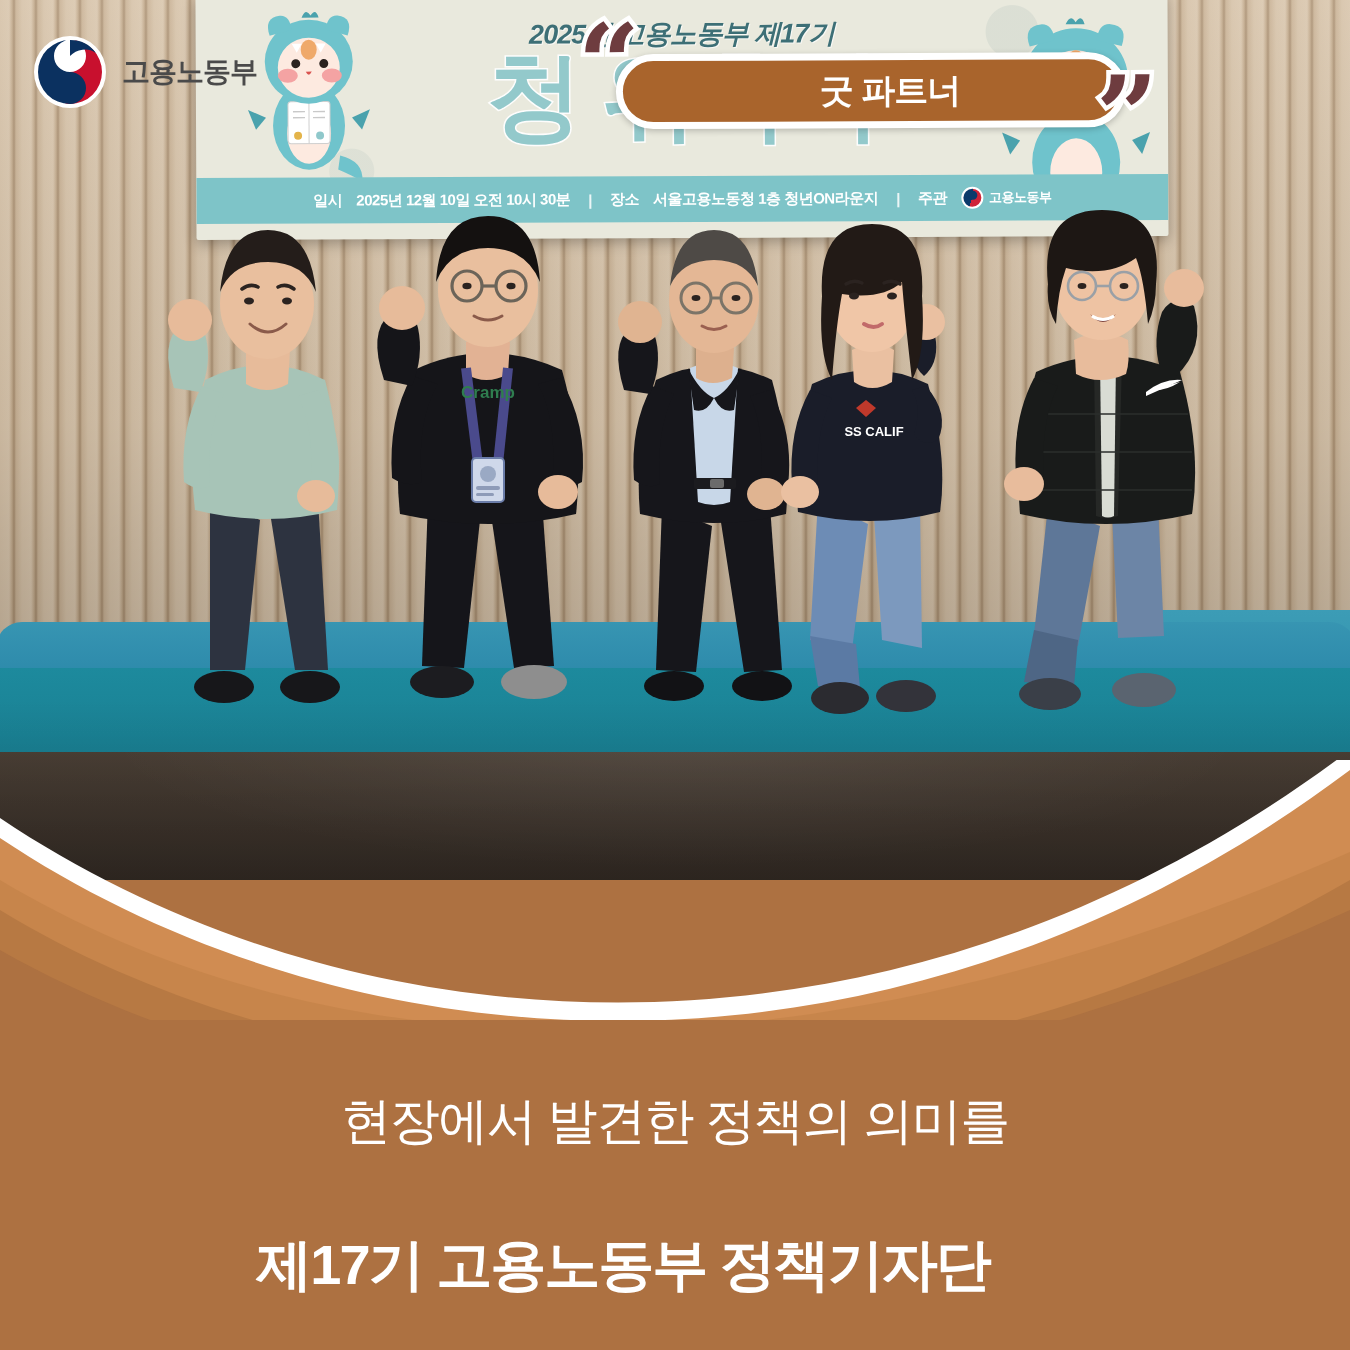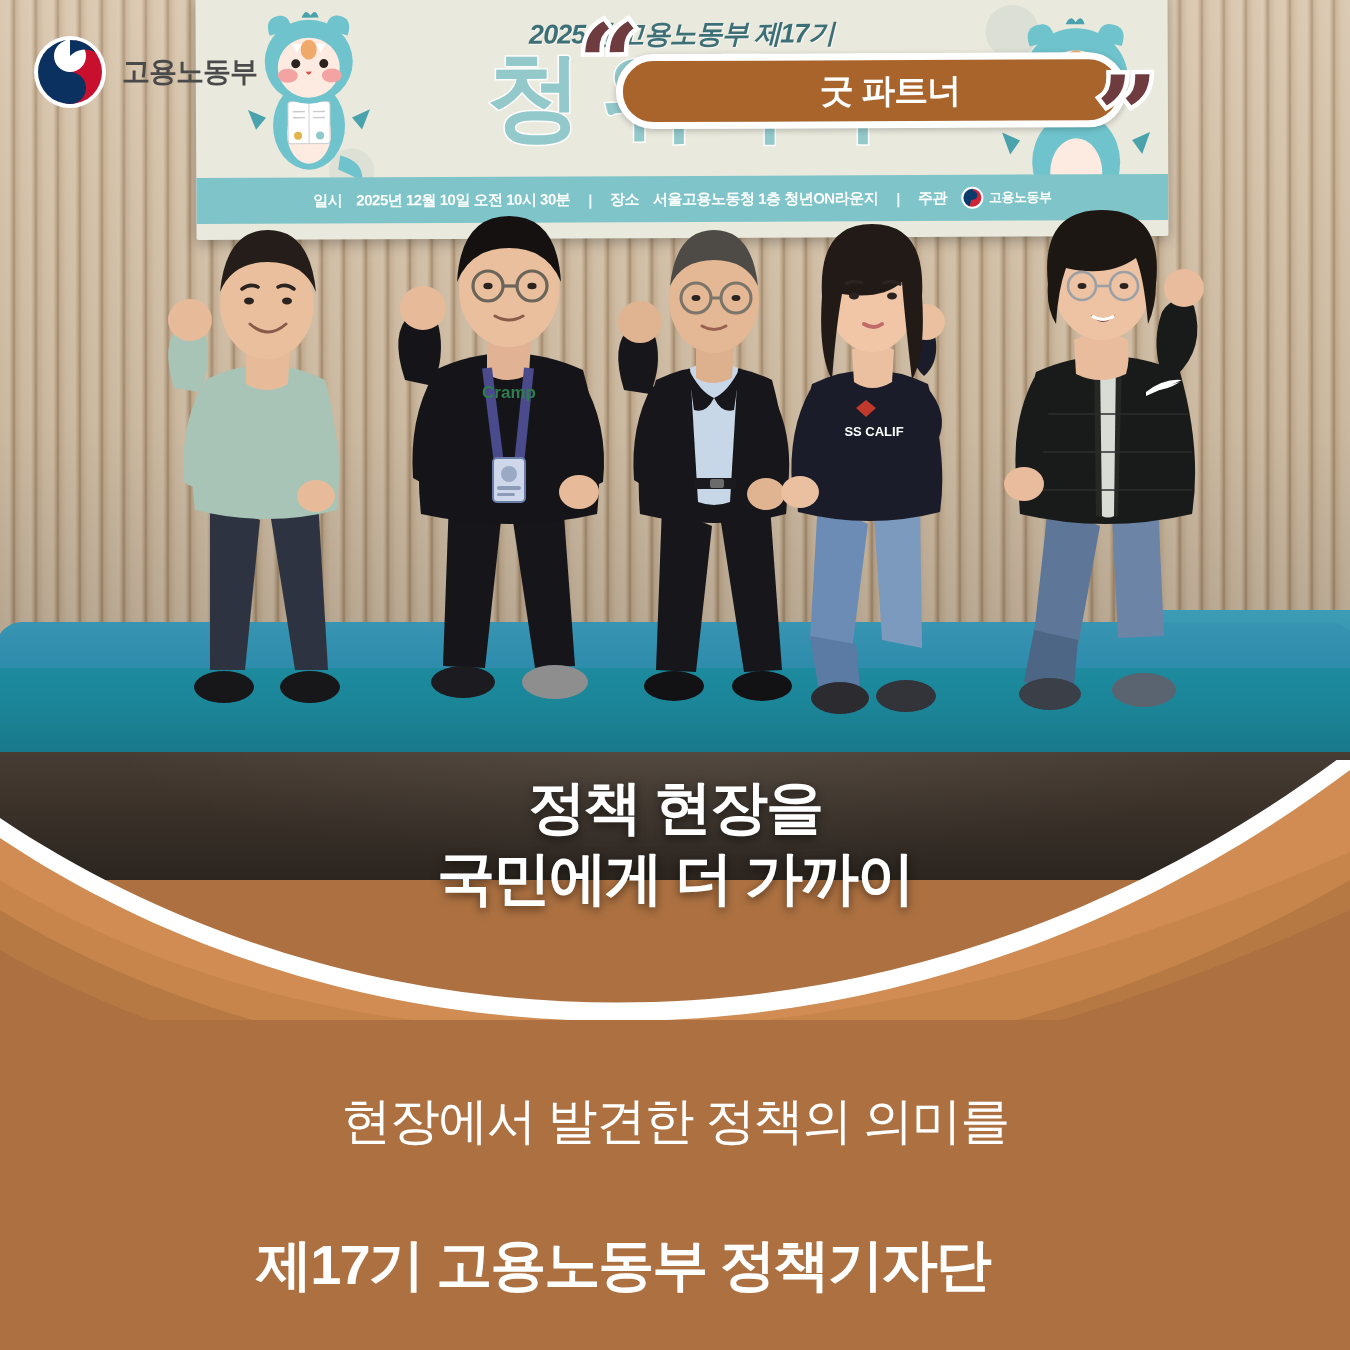--- a/index.html
+++ b/index.html
@@ -295,21 +295,21 @@
         <path d="M70 92 q6 -62 48 -62 q42 0 48 62 q-12 -30 -48 -30 q-36 0 -48 30 Z" fill="#241d1a"></path>
         <ellipse cx="99" cy="101" rx="5" ry="3.4" fill="#2b2320"></ellipse>
         <ellipse cx="137" cy="101" rx="5" ry="3.4" fill="#2b2320"></ellipse>
         <path d="M92 89 q8 -6 16 -2" stroke="#2b2320" stroke-width="3.6" fill="none" stroke-linecap="round"></path>
         <path d="M128 87 q8 -4 16 2" stroke="#2b2320" stroke-width="3.6" fill="none" stroke-linecap="round"></path>
         <path d="M102 126 q16 13 32 0 q-16 10 -32 0 Z" fill="#ffffff"></path>
         <path d="M100 124 q18 16 36 0" stroke="#8a5a4a" stroke-width="3" fill="none" stroke-linecap="round"></path>
       </svg>
     </div>
 
-    <div class="person" style="left:383px;width:250px;height:570px;">
+    <div class="person" style="left:362px;width:250px;height:570px;">
       <svg viewBox="0 0 250 570" width="250" height="570" aria-hidden="true">
         <path d="M66 310 L60 476 L102 478 L118 330 Z" fill="#15151a"></path>
         <path d="M128 318 L152 478 L192 476 L180 312 Z" fill="#15151a"></path>
         <ellipse cx="80" cy="492" rx="32" ry="16" fill="#1c1c20"></ellipse>
         <ellipse cx="172" cy="492" rx="33" ry="17" fill="#8e8e8e"></ellipse>
         <path d="M52 180 q72 -34 148 0 q22 78 14 144 q-86 20 -176 0 q-8 -70 14 -144 Z" fill="#151519"></path>
         <path d="M50 186 q-24 42 -20 102 q16 10 30 4 q-6 -60 16 -98 Z" fill="#151519"></path>
         <path d="M22 190 q-16 -48 6 -66 q22 -10 28 14 q6 28 -6 58 Z" fill="#151519"></path>
         <ellipse cx="40" cy="118" rx="23" ry="22" fill="#e7bb9a"></ellipse>
         <path d="M198 188 q28 46 22 104 q-18 10 -30 2 q6 -62 -14 -100 Z" fill="#151519"></path>
@@ -419,24 +419,20 @@
         <ellipse cx="146" cy="96" rx="4.4" ry="3" fill="#2b2320"></ellipse>
         <path d="M112 124 q13 12 26 0 q-13 16 -26 0 Z" fill="#7e4540"></path>
         <path d="M114 126 q11 7 22 0" stroke="#ffffff" stroke-width="3" fill="none"></path>
       </svg>
     </div>
 
     <div style="position:absolute;left:0;top:700px;width:1350px;height:180px;
                 background:linear-gradient(180deg,rgba(0,0,0,0) 0%,rgba(0,0,0,.18) 100%);"></div>
   </div>
 
-  <div class="overlay-title">
-    <span class="l">정책 현장을</span>
-    <span class="l">국민에게 더 가까이</span>
-  </div>
 
   <svg class="wave" viewBox="0 0 1350 340" preserveAspectRatio="none" aria-hidden="true">
     <path d="M0,58 C360,300 900,330 1350,-10 L1350,340 L0,340 Z" fill="#ffffff"></path>
     <path d="M0,78 C360,318 900,348 1350,10 L1350,340 L0,340 Z" fill="#d08c52"></path>
     <path d="M0,150 C330,352 880,392 1350,120 L1350,340 L0,340 Z" fill="#ad7141"></path>
     <path d="M0,120 C300,300 760,352 1350,92 L1350,150 C760,420 300,360 0,190 Z" fill="#c07f46" opacity=".55"></path>
   </svg>
 
   <div class="bottom"></div>
 

